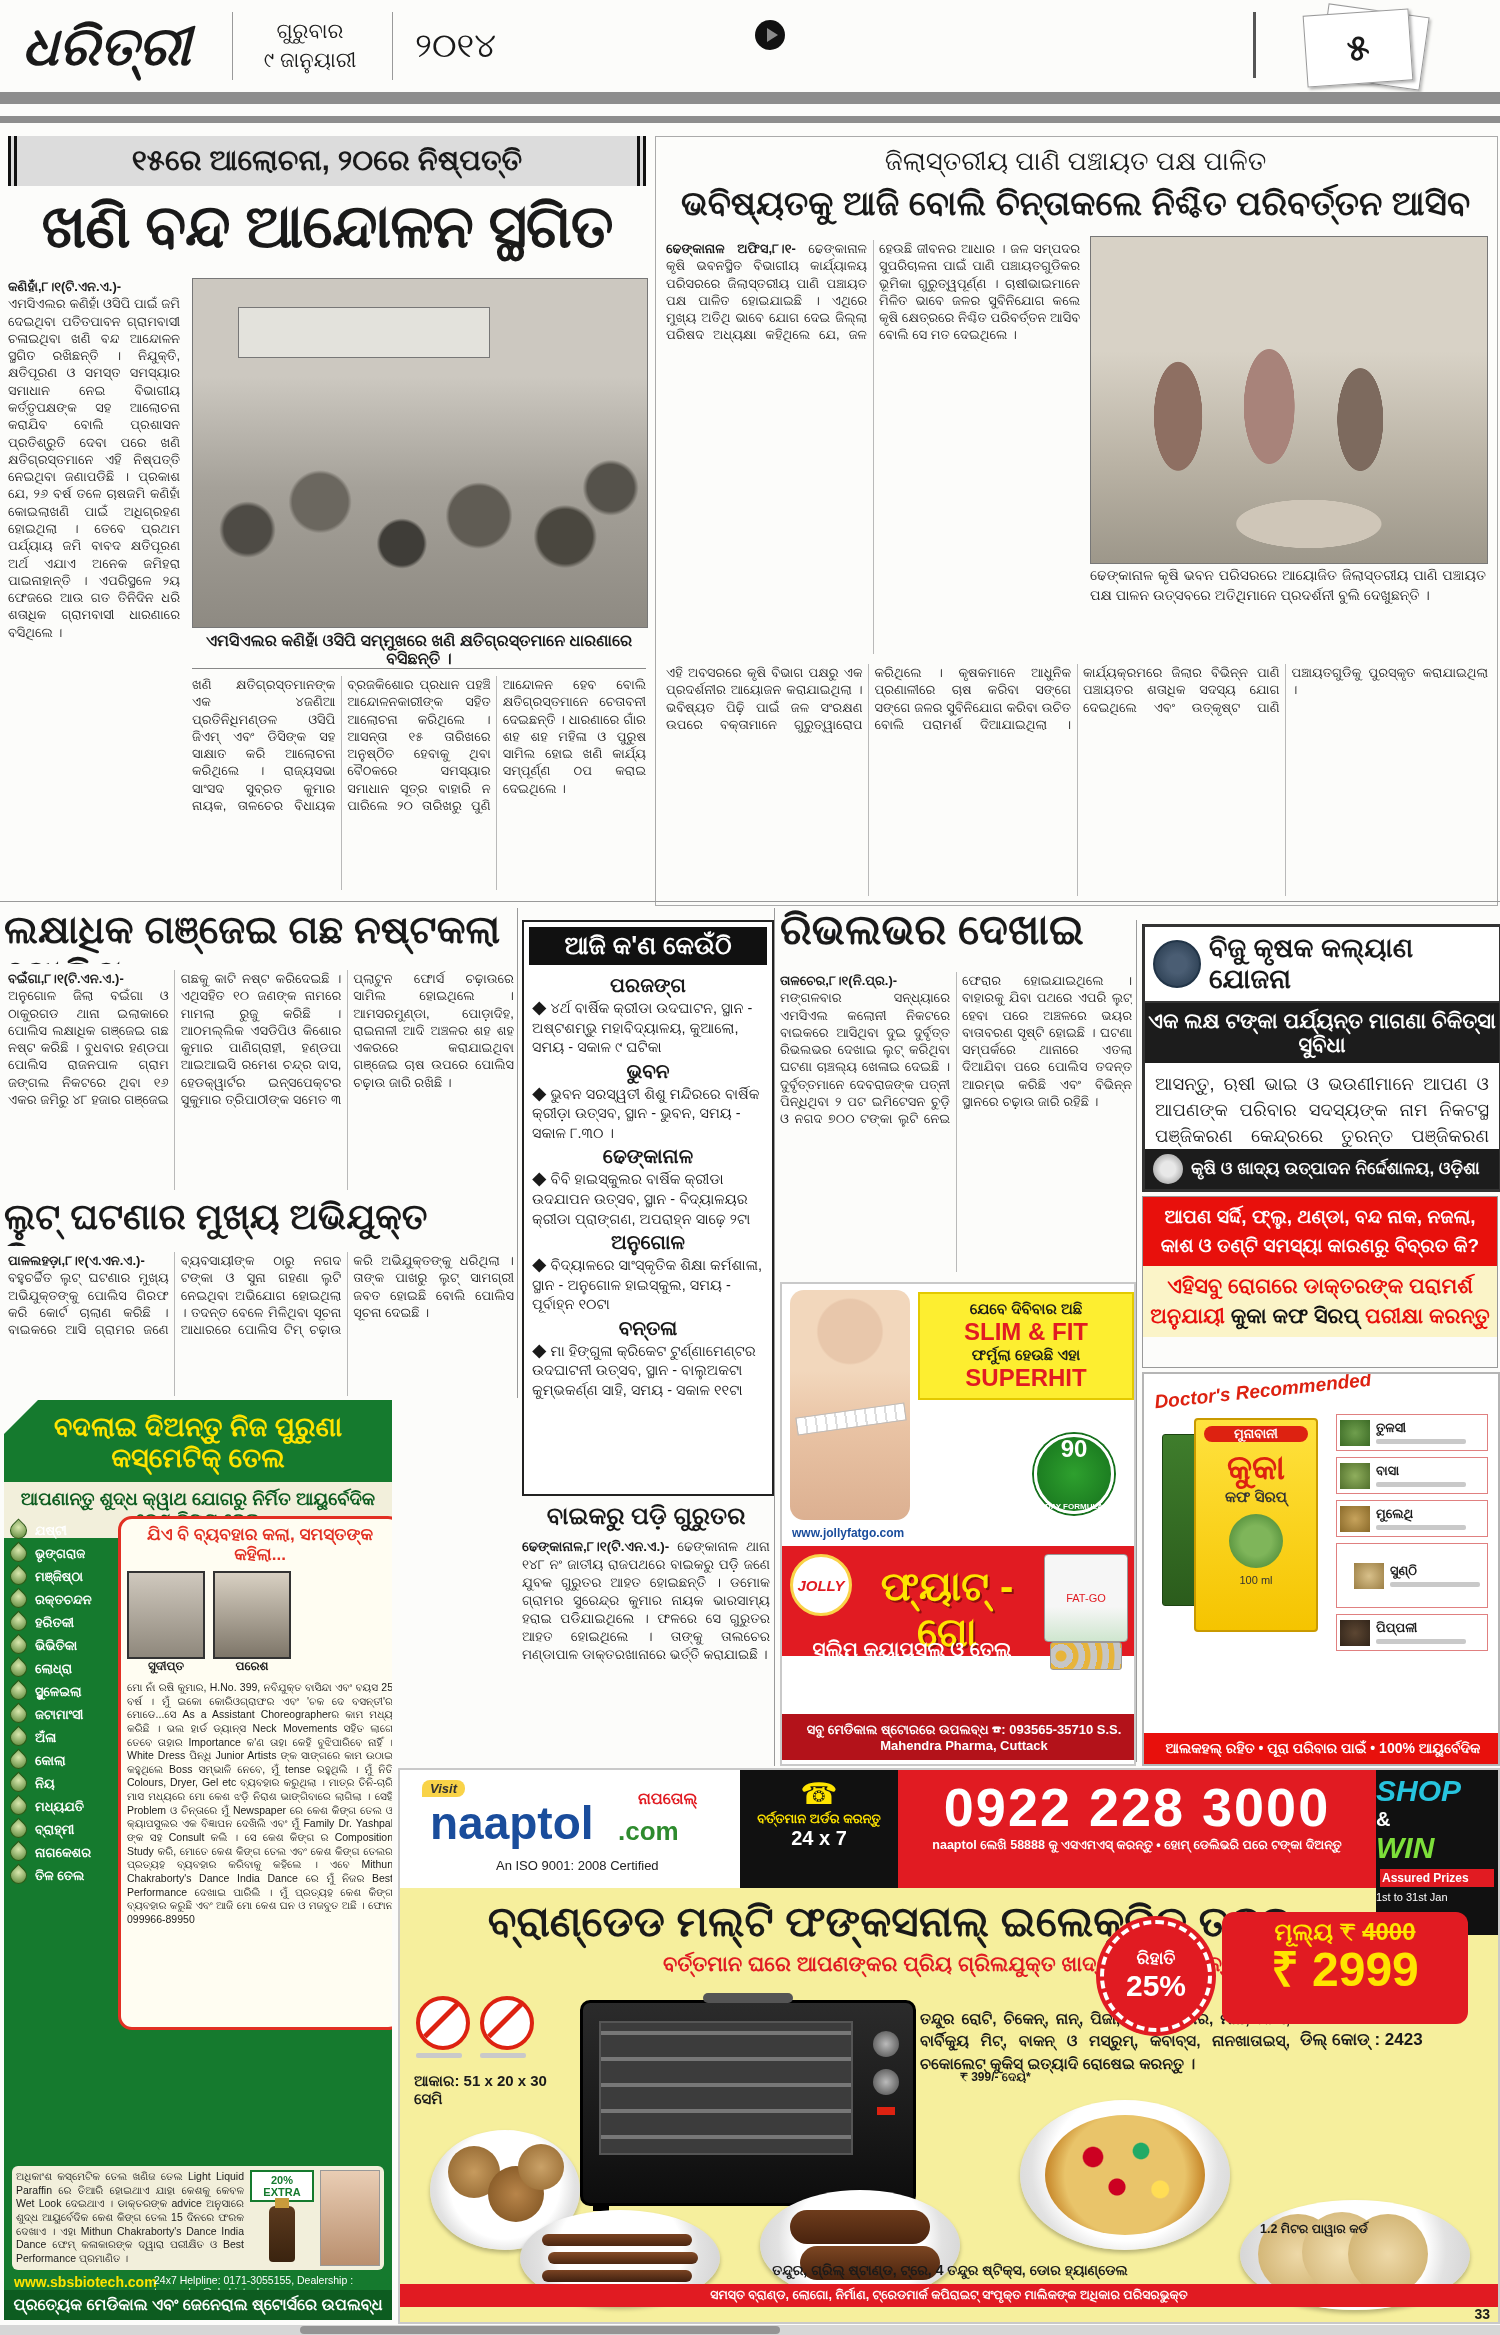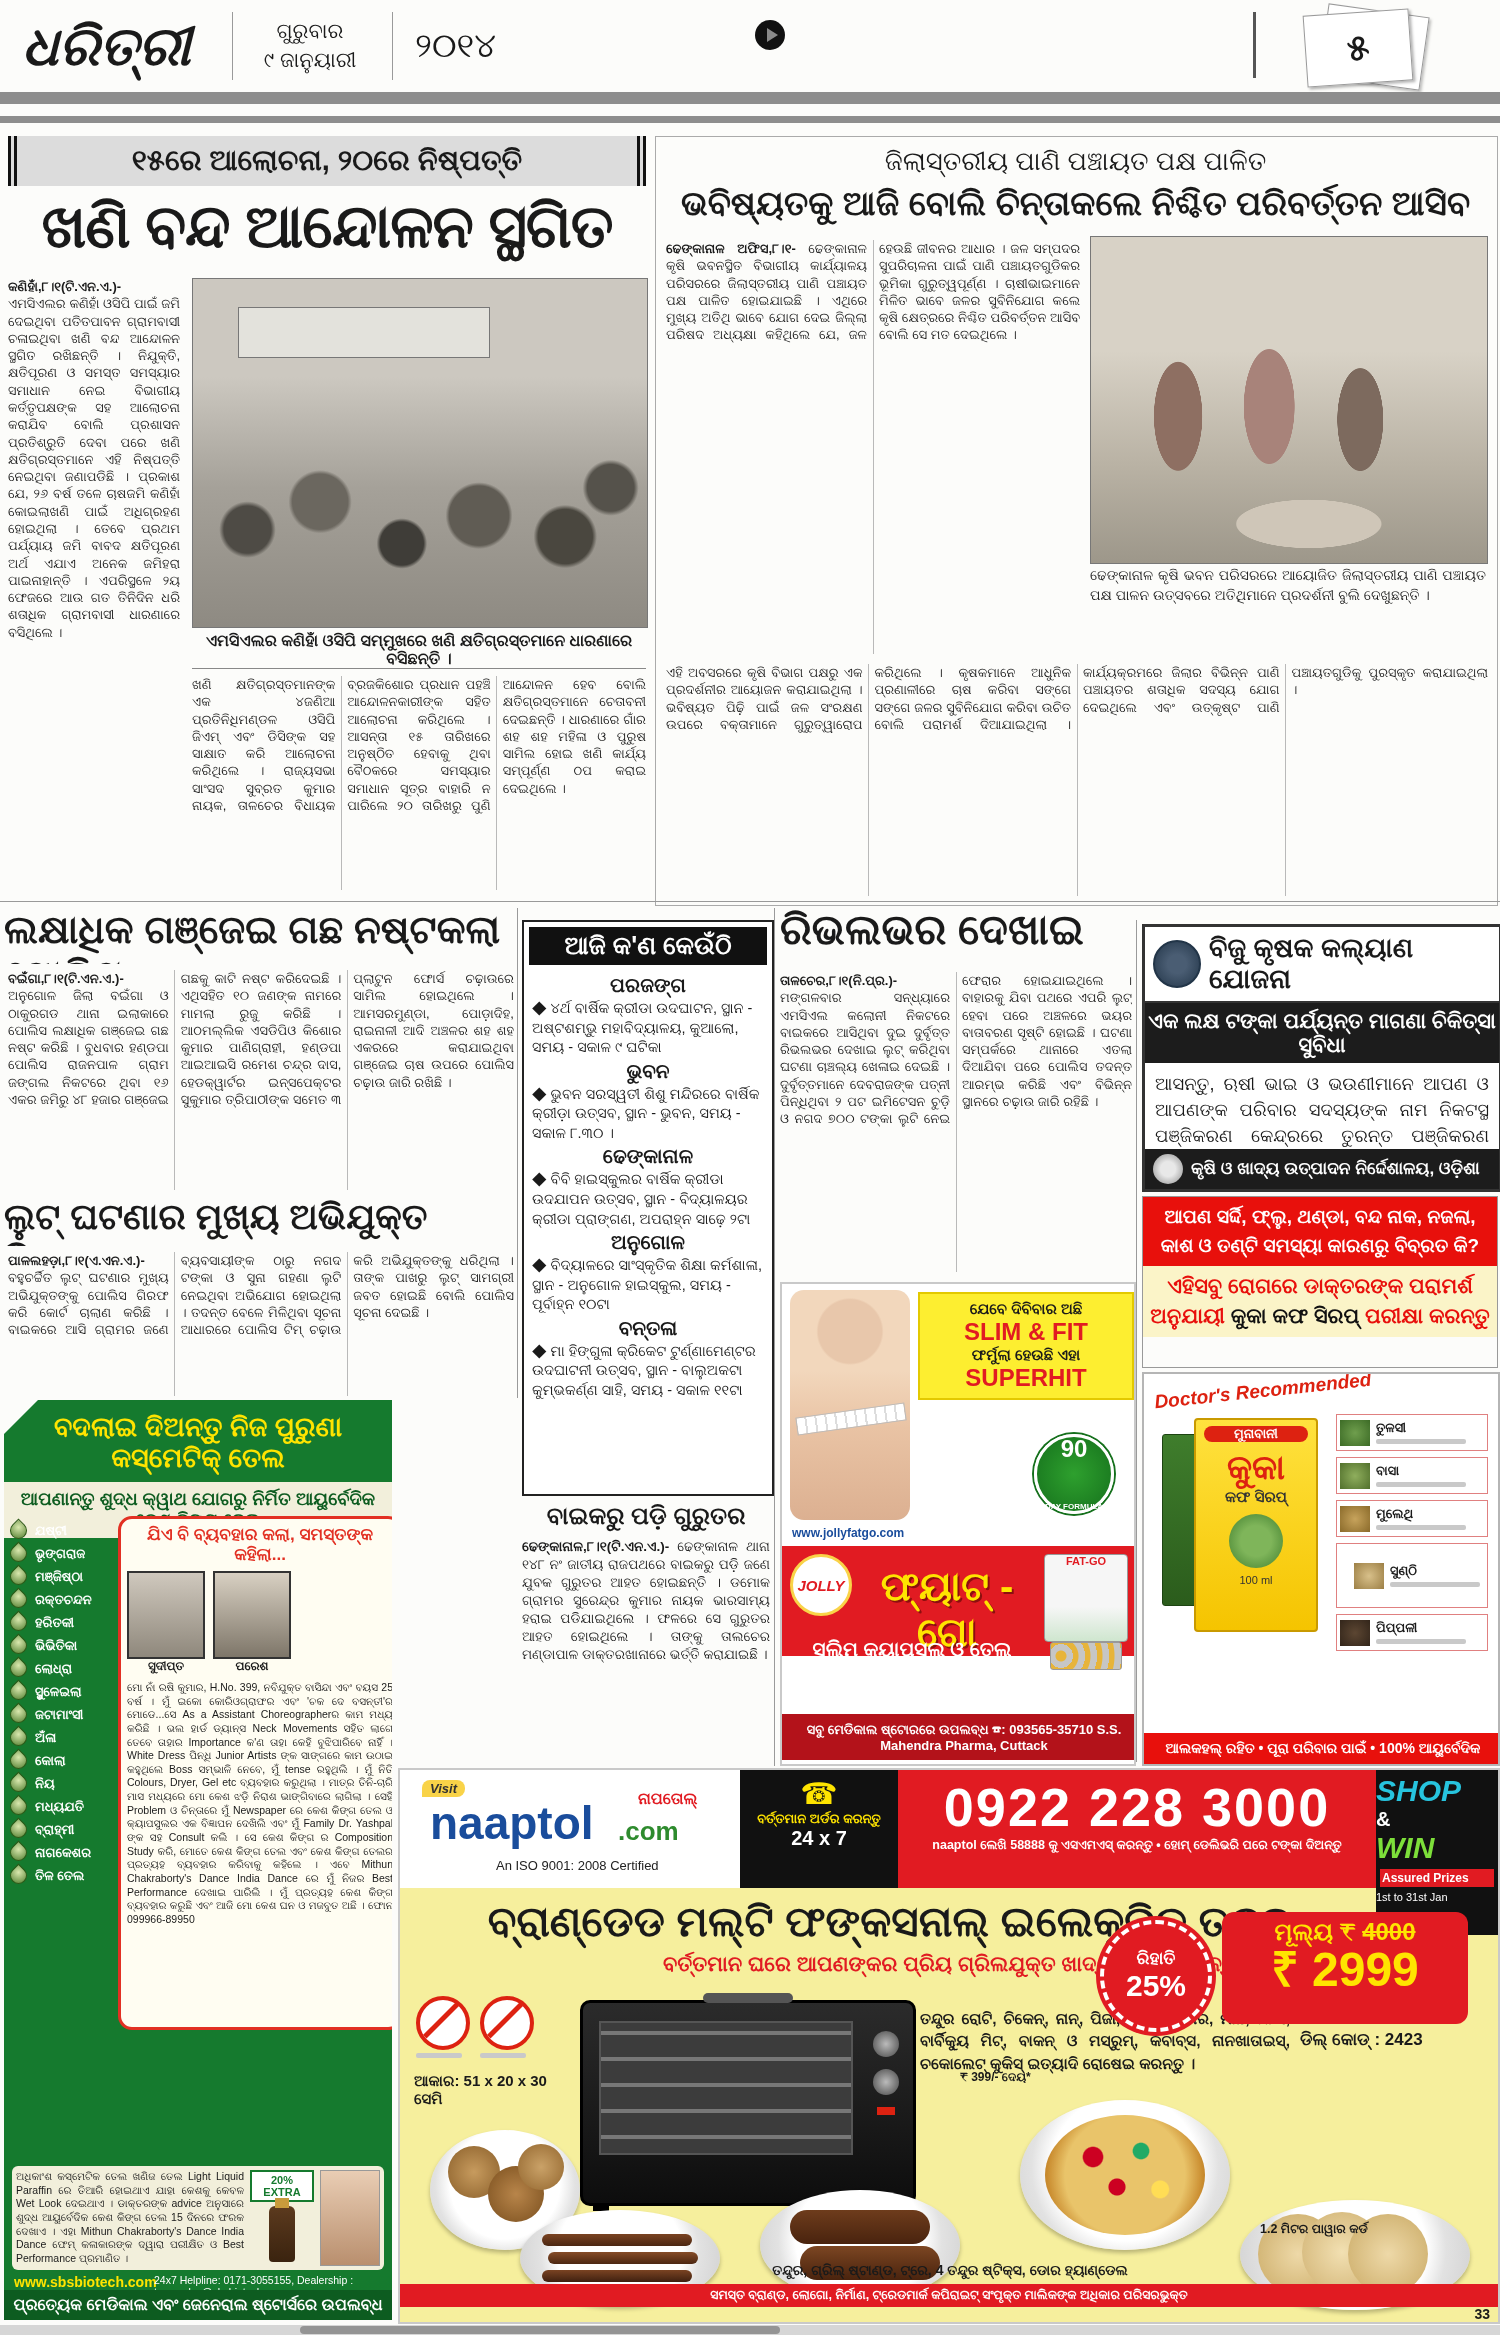--- a/index.html
+++ b/index.html
@@ -167,21 +167,21 @@
       <div style="font-size:24px;font-weight:bold;color:#e11b22">SUPERHIT</div>
     </div>
     <div class="abs seal" style="left:252px;top:150px;width:74px;height:74px">
       <span style="font-size:24px;font-weight:bold;line-height:1">90</span>
       <span style="font-size:8px;font-weight:bold">DAY FORMULA</span>
     </div>
     <div class="abs" style="left:10px;top:242px;font-size:12px;color:#1a4d9c;font-weight:bold">www.jollyfatgo.com</div>
     <div class="abs" style="left:0;top:262px;width:352px;height:110px;background:#e11b22">
       <div class="abs" style="left:8px;top:8px;width:56px;height:56px;border-radius:50%;background:#fff;color:#e11b22;font-weight:bold;font-style:italic;font-size:15px;display:flex;align-items:center;justify-content:center;border:3px solid #f9d348">JOLLY</div>
       <div class="abs b" style="left:70px;top:18px;width:190px;font-size:40px;color:#ffe400;text-shadow:2px 2px 0 #8c0f0f;text-align:center">ଫ୍ୟାଟ୍ - ଗୋ</div>
-      <div class="abs" style="left:262px;top:8px;width:82px;height:86px;background:linear-gradient(#f6f6f6 0 60%,#cfe6cf);border:1px solid #999;border-radius:4px;display:flex;align-items:flex-start;justify-content:center;font-size:11px;font-weight:bold;color:#e11b22">
+      <div class="abs" style="left:262px;top:8px;width:82px;height:86px;background:linear-gradient(#f6f6f6 0 60%,#cfe6cf);border:1px solid #999;border-radius:4px;display:flex;align-items:center;justify-content:center;font-size:11px;font-weight:normal;color:#e11b22">
           <span>FAT-GO</span>
         </div>
       <div class="abs" style="left:268px;top:96px;width:70px;height:26px;background:repeating-radial-gradient(circle at 10px 13px,#e7b43a 0 5px,#c6c6c6 6px 12px);border:1px solid #999;border-radius:3px"></div>
       <div class="abs ctr" style="left:0;top:92px;width:260px;color:#fff;font-weight:bold;font-size:20px">ସ୍ଲିମ୍ କ୍ୟାପସୁଲ୍ ଓ ତେଲ</div>
     </div>
     <div class="abs ctr" style="left:0;top:430px;width:352px;height:46px;background:#b3121a;color:#fff;font-size:13px;font-weight:bold;display:flex;align-items:center;justify-content:center;padding:0 6px">ସବୁ ମେଡିକାଲ ଷ୍ଟୋରରେ ଉପଲବ୍ଧ ☎: 093565-35710 S.S. Mahendra Pharma, Cuttack</div>
   </div>
 
   <div class="abs vline" style="left:1136px;top:920px;height:842px"></div>
 

